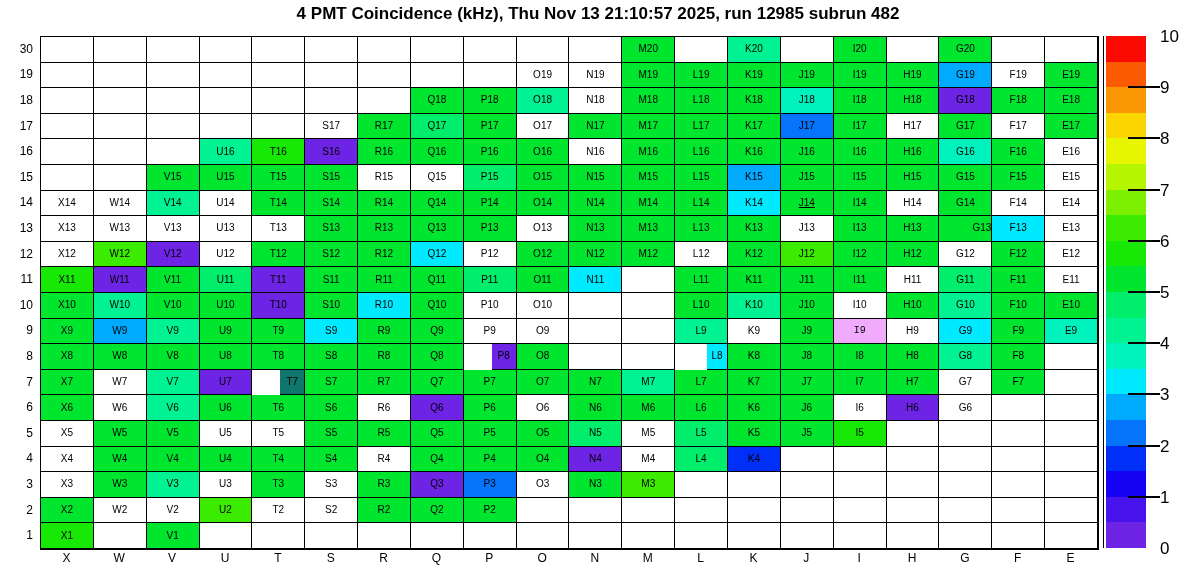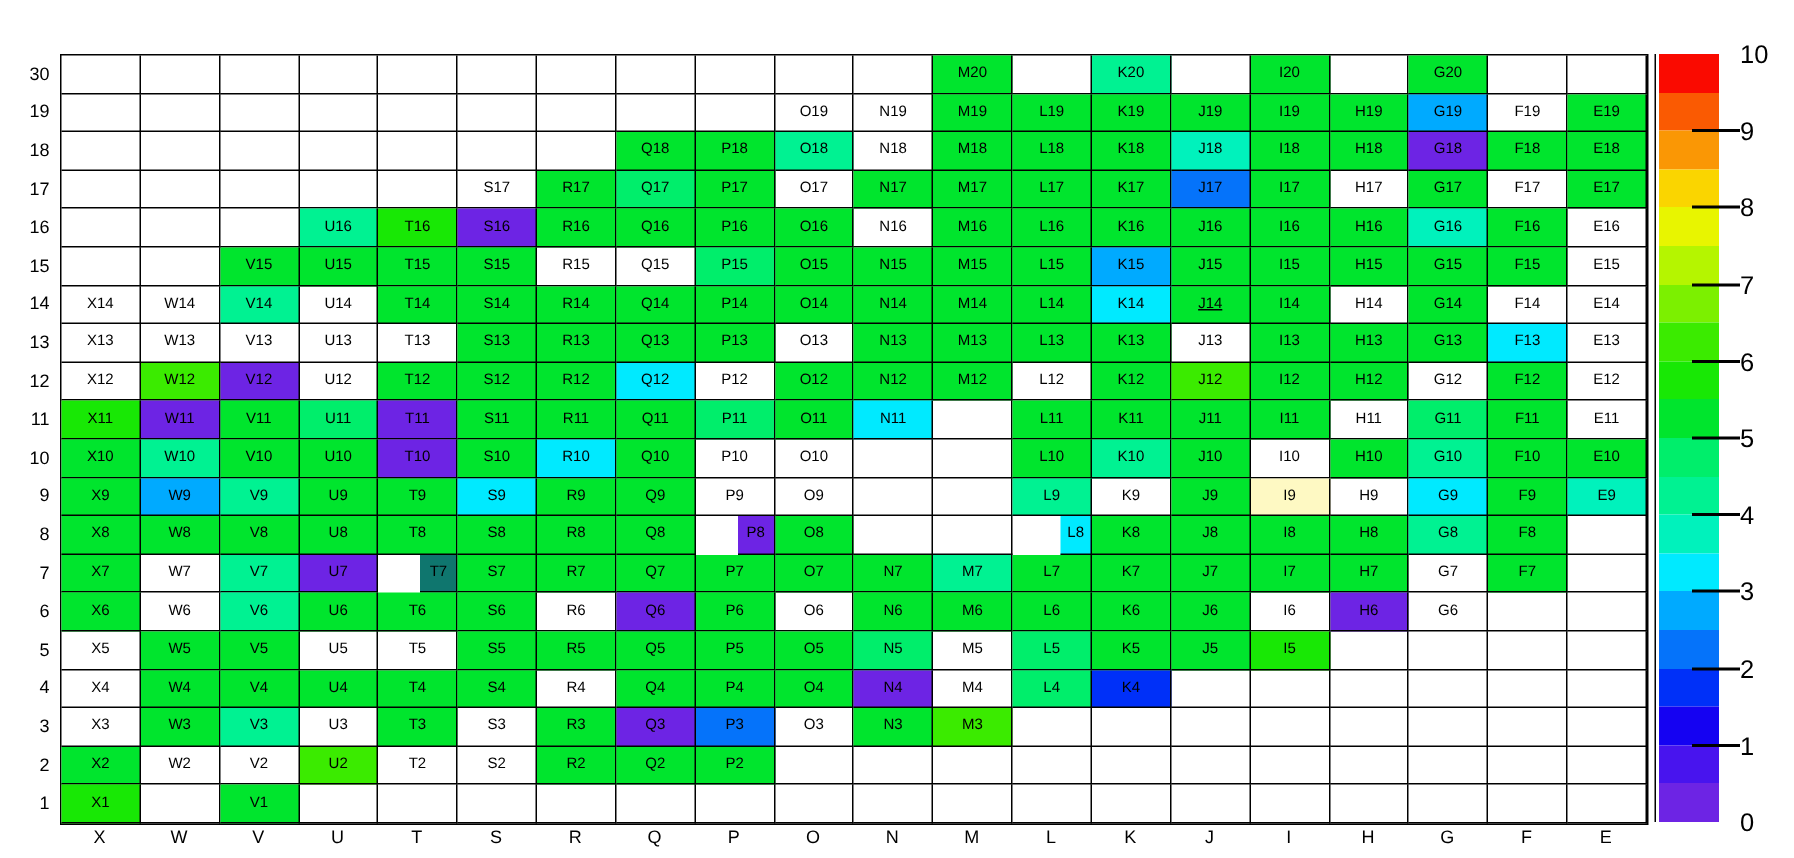--- a/index.html
+++ b/index.html
@@ -19,20 +19,21 @@
   #colorbar{position:absolute;left:1106px;top:36px;width:40px;height:512px;
             display:flex;flex-direction:column;}
   .cband{flex:1 1 auto;}
   .ctick{position:absolute;width:32px;height:2px;background:#000;left:1128px;}
   .cticklab{position:absolute;left:1160px;width:34px;font-size:17px;line-height:17px;}
 </style>
 </head>
 <body>
 
 <div id="page">
+  <div id="title">4 PMT Coincidence (kHz), Thu Nov 13 21:10:57 2025, run 12985 subrun 482</div>
   <div id="plot">
       <div class="cell"></div>
       <div class="cell"></div>
       <div class="cell"></div>
       <div class="cell"></div>
       <div class="cell"></div>
       <div class="cell"></div>
       <div class="cell"></div>
       <div class="cell"></div>
       <div class="cell"></div>
@@ -407,21 +408,21 @@
       </div>
       <div class="cell">
         <span>J13</span>
       </div>
       <div class="cell" style="background: rgb(0, 229, 45);">
         <span>I13</span>
       </div>
       <div class="cell" style="background: rgb(0, 229, 45);">
         <span>H13</span>
       </div>
-      <div class="cell" style="background: rgb(0, 229, 45);">
+      <div class="cell" style="background: rgb(0, 229, 45); justify-content: flex-end;">
         <span>G13</span>
       </div>
       <div class="cell" style="background: rgb(0, 234, 255);">
         <span>F13</span>
       </div>
       <div class="cell">
         <span>E13</span>
       </div>
       <div class="cell">
         <span>X12</span>
@@ -631,21 +632,21 @@
       <div class="cell"></div>
       <div class="cell" style="background: rgb(0, 242, 146);">
         <span>L9</span>
       </div>
       <div class="cell">
         <span>K9</span>
       </div>
       <div class="cell" style="background: rgb(0, 229, 45);">
         <span>J9</span>
       </div>
-      <div class="cell" style="background: #fef9c3;">
+      <div class="cell" style="background: #f0abfc; font-family: Liberation Mono, monospace;">
         <span>I9</span>
       </div>
       <div class="cell">
         <span>H9</span>
       </div>
       <div class="cell" style="background: rgb(0, 234, 255);">
         <span>G9</span>
       </div>
       <div class="cell" style="background: rgb(0, 229, 45);">
         <span>F9</span>

